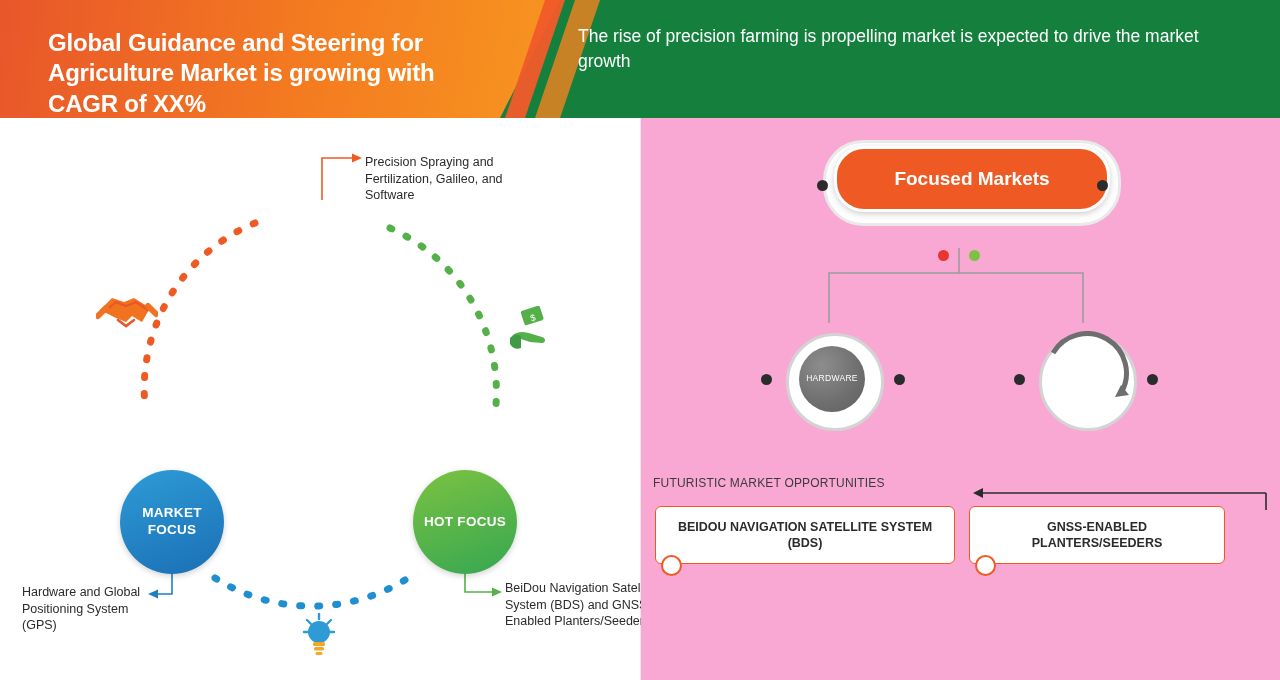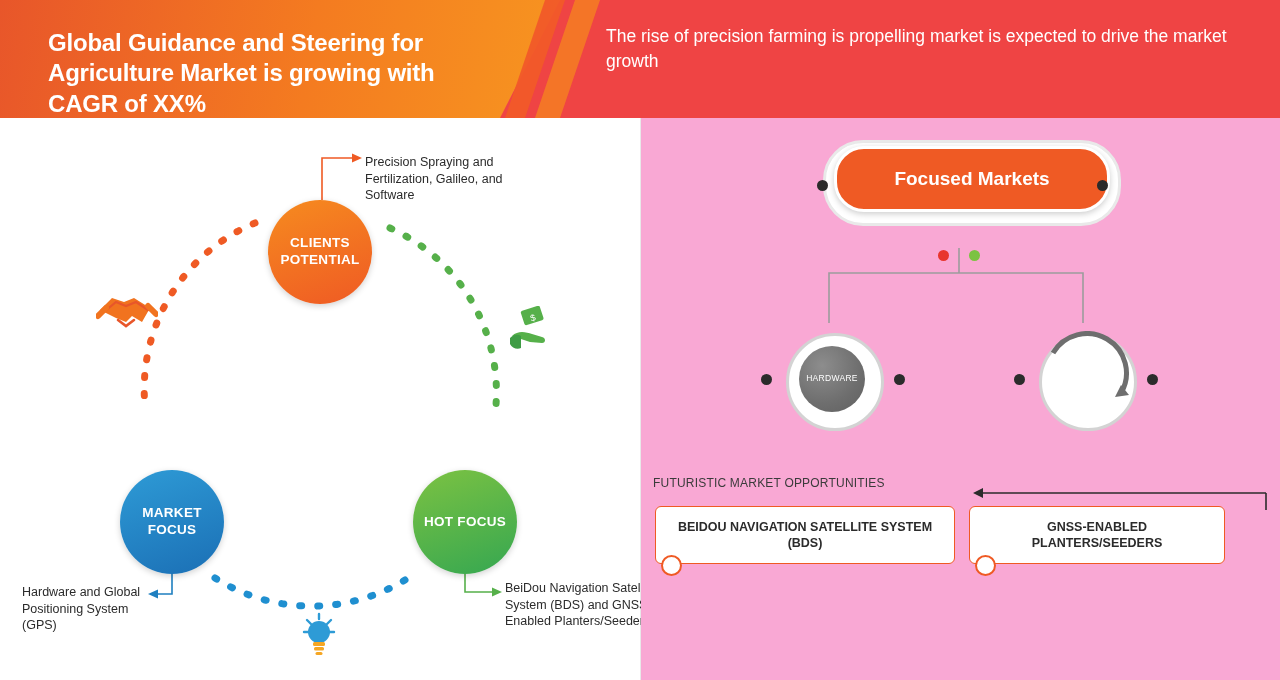--- a/index.html
+++ b/index.html
@@ -13,21 +13,21 @@
     background: #ffffff;
     overflow: hidden;
     position: relative;
   }
 
   
   .header {
     position: absolute;
     left: 0; top: 0;
     width: 1280px; height: 118px;
-    background: #ef4444;
+    background: #15803d;
     overflow: hidden;
   }
   .header-left-bg {
     position: absolute;
     left: 0; top: 0;
     width: 560px; height: 118px;
     background: linear-gradient(100deg, #e8562a 0%, #f47b20 55%, #f79520 100%);
     clip-path: polygon(0 0, 560px 0, 500px 118px, 0 118px);
   }
   .header-stripe1 {
@@ -57,21 +57,20 @@
     letter-spacing: -0.2px;
   }
   .header-sub {
     position: absolute;
     left: 578px; top: 24px;
     width: 650px;
     color: #ffffff;
     font-size: 17.5px;
     line-height: 1.42;
     font-weight: normal;
-    margin-left: 28px;
   }
 
   
   .left-panel {
     position: absolute;
     left: 0; top: 118px;
     width: 640px; height: 562px;
     background: #ffffff;
     border-right: 1px solid #e9e9e9;
   }
@@ -266,23 +265,20 @@
     <rect x="17.5" y="42" width="7" height="3" rx="1.5" fill="#f5a623"></rect>
     <g stroke="#2e9bd6" stroke-width="2.4" stroke-linecap="round">
       <path d="M21 4 L21 9"></path>
       <path d="M6 22 L11 22"></path>
       <path d="M31 22 L36 22"></path>
       <path d="M9 10 L13 14"></path>
       <path d="M33 10 L29 14"></path>
     </g>
   </svg>
 
-  <div class="circle-node node-clients">
-    <span>CLIENTS POTENTIAL</span>
-  </div>
   <div class="circle-node node-focus">
     <span>MARKET FOCUS</span>
   </div>
   <div class="circle-node node-hot">
     <span>HOT FOCUS</span>
   </div>
 
   <div class="anno anno-focus">Hardware and Global Positioning System (GPS)</div>
   <div class="anno anno-clients">Precision Spraying and Fertilization, Galileo, and Software</div>
   <div class="anno anno-hot">BeiDou Navigation Satellite System (BDS) and GNSS-Enabled Planters/Seeders</div>

